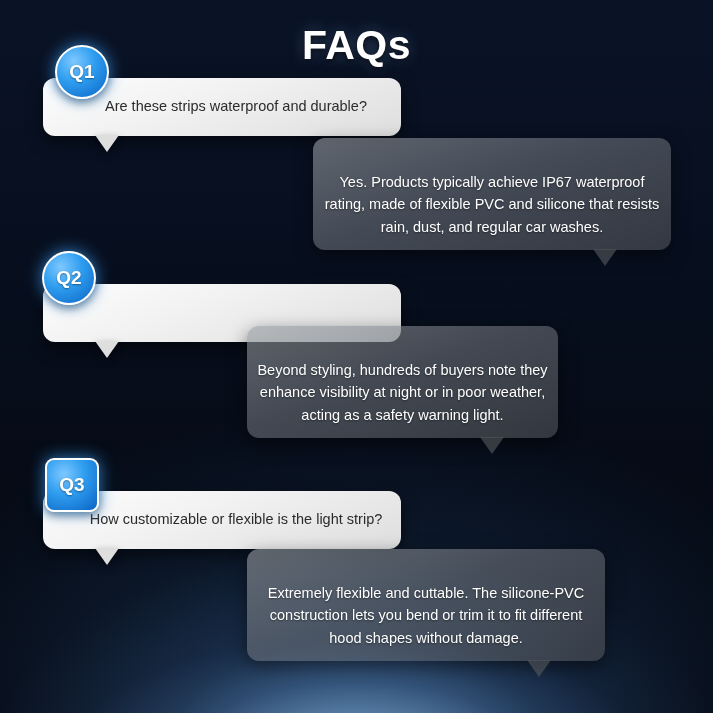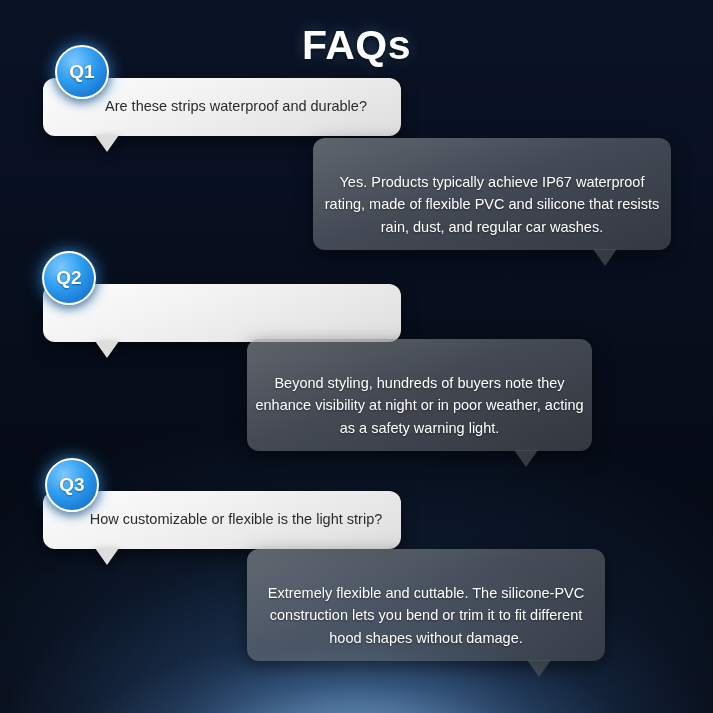--- a/index.html
+++ b/index.html
@@ -143,28 +143,28 @@
       <span>Yes. Products typically achieve IP67 waterproof rating, made of flexible PVC and silicone that resists rain, dust, and regular car washes.</span>
       <span class="tail"></span>
     </div>
   </div>
 
   <div class="faq-block">
     <div class="q-badge" style="top:251px; left:42px;">Q2</div>
     <div class="q-bubble" style="top:284px; left:43px; width:358px; height:58px;">
       <span class="tail"></span>
     </div>
-    <div class="a-bubble" style="top:339px; left:247px; width:345px; height:112px;">
+    <div class="a-bubble" style="top:326px; left:247px; width:311px; height:112px;">
       <span>Beyond styling, hundreds of buyers note they enhance visibility at night or in poor weather, acting as a safety warning light.</span>
       <span class="tail"></span>
     </div>
   </div>
 
   <div class="faq-block">
-    <div class="q-badge" style="top:458px; left:45px;">Q3</div>
+    <div class="q-badge" style="top:458px; left:45px;border-radius:9px;">Q3</div>
     <div class="q-bubble" style="top:491px; left:43px; width:358px; height:58px;">
       <span>How customizable or flexible is the light strip?</span>
       <span class="tail"></span>
     </div>
     <div class="a-bubble" style="top:549px; left:247px; width:358px; height:112px;">
       <span>Extremely flexible and cuttable. The silicone-PVC construction lets you bend or trim it to fit different hood shapes without damage.</span>
       <span class="tail"></span>
     </div>
   </div>
 

